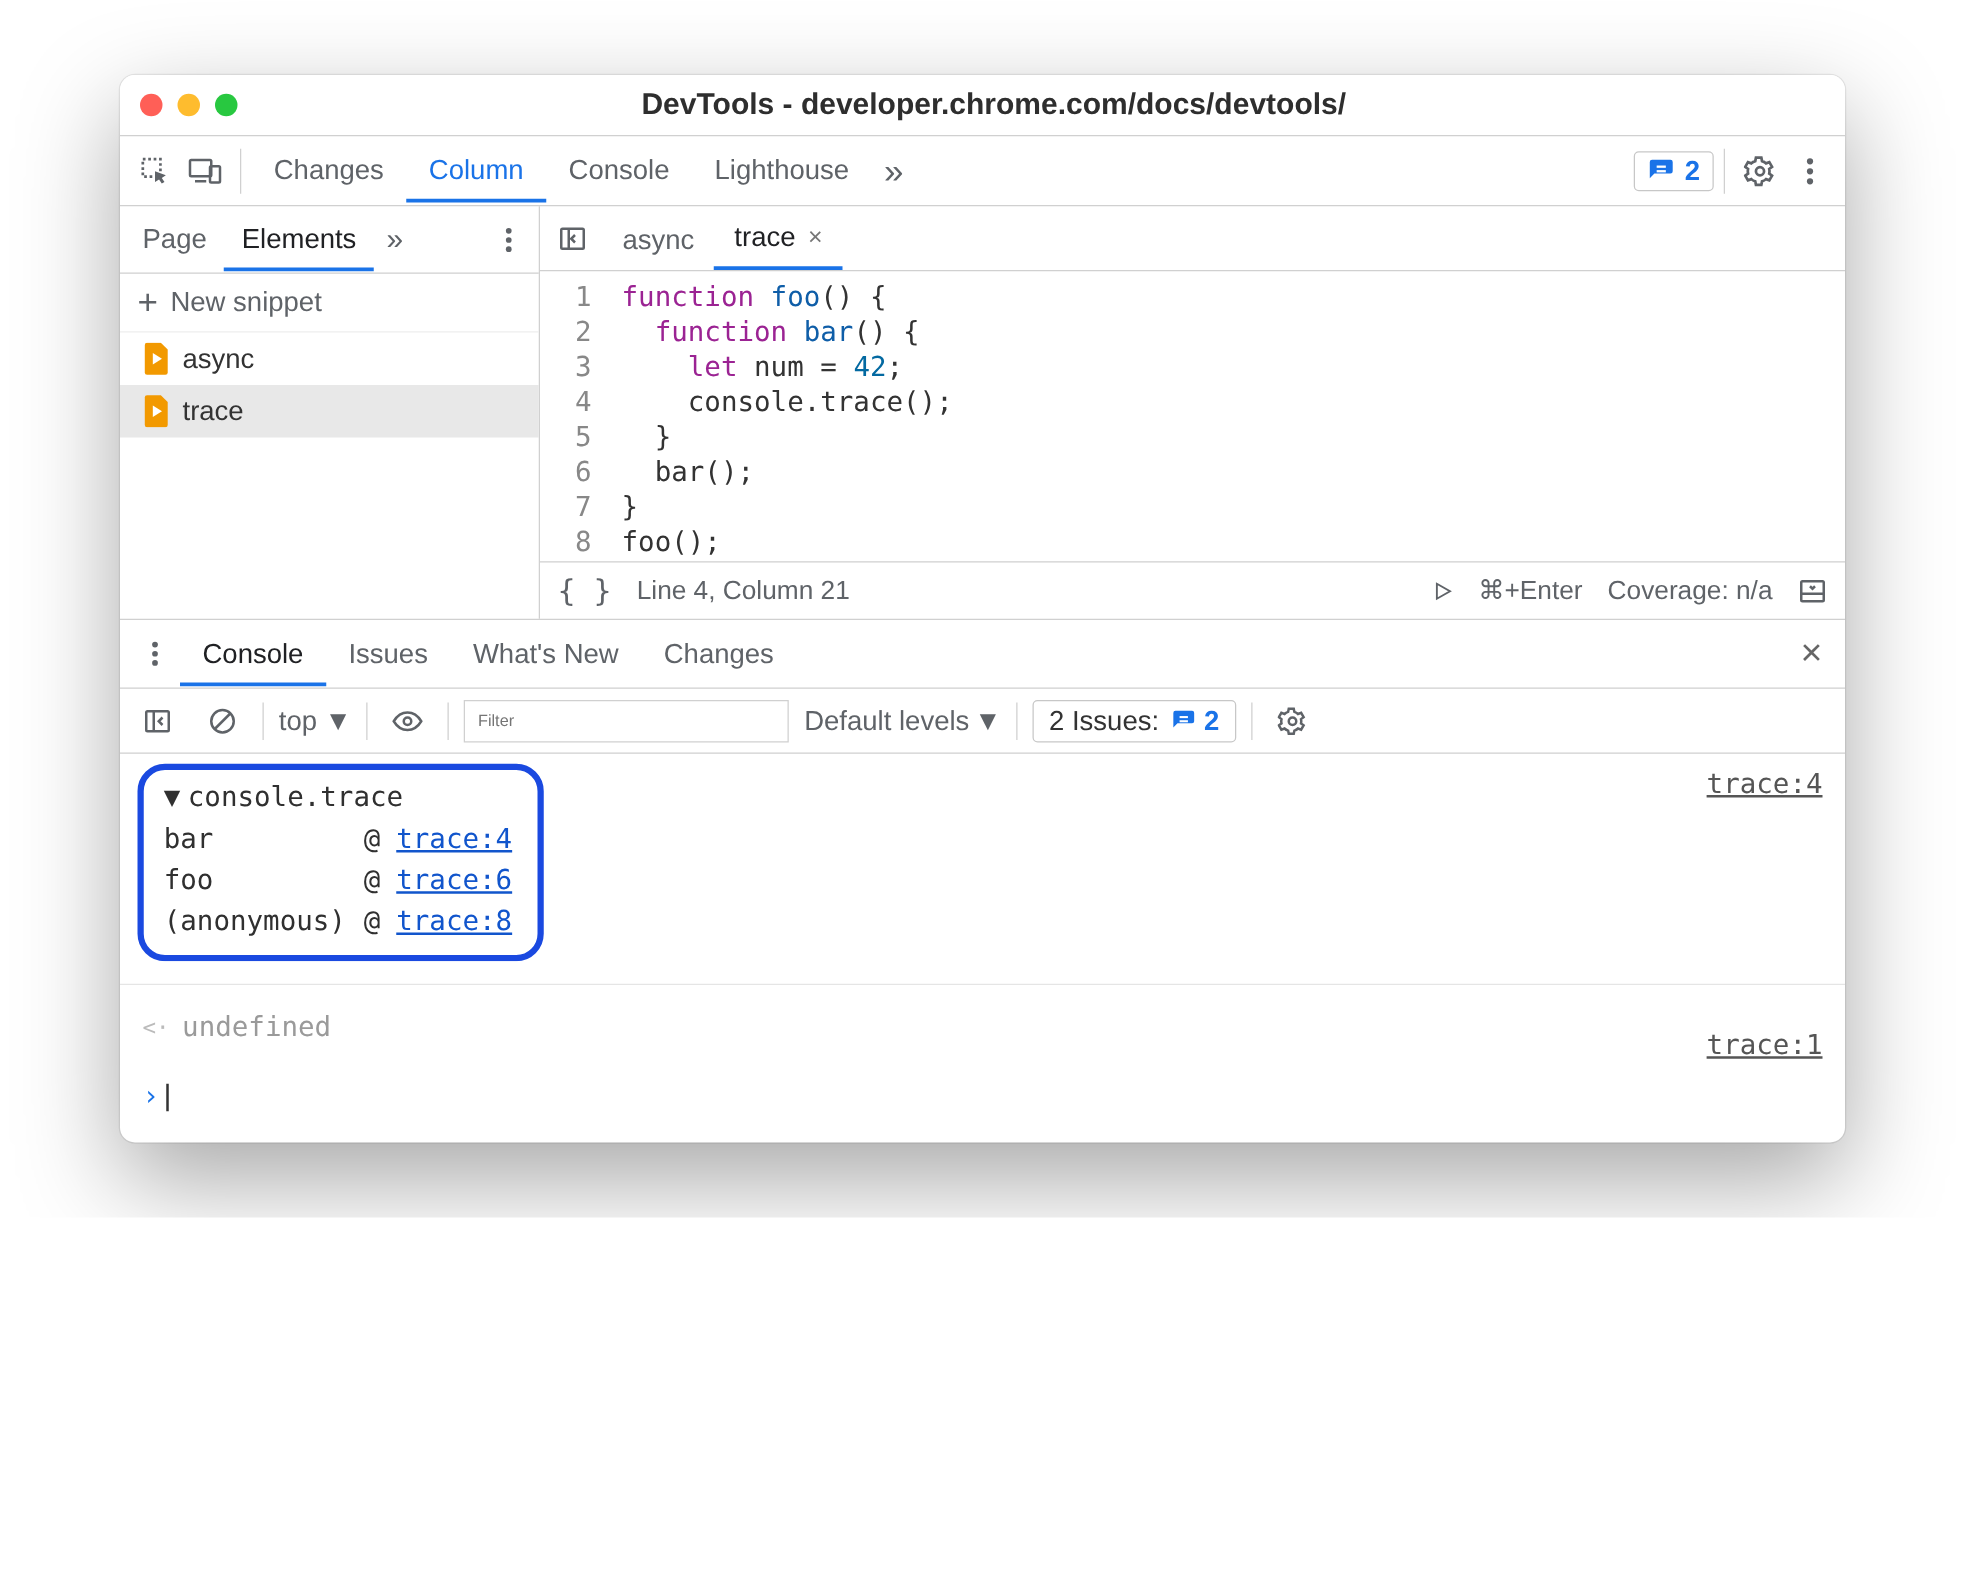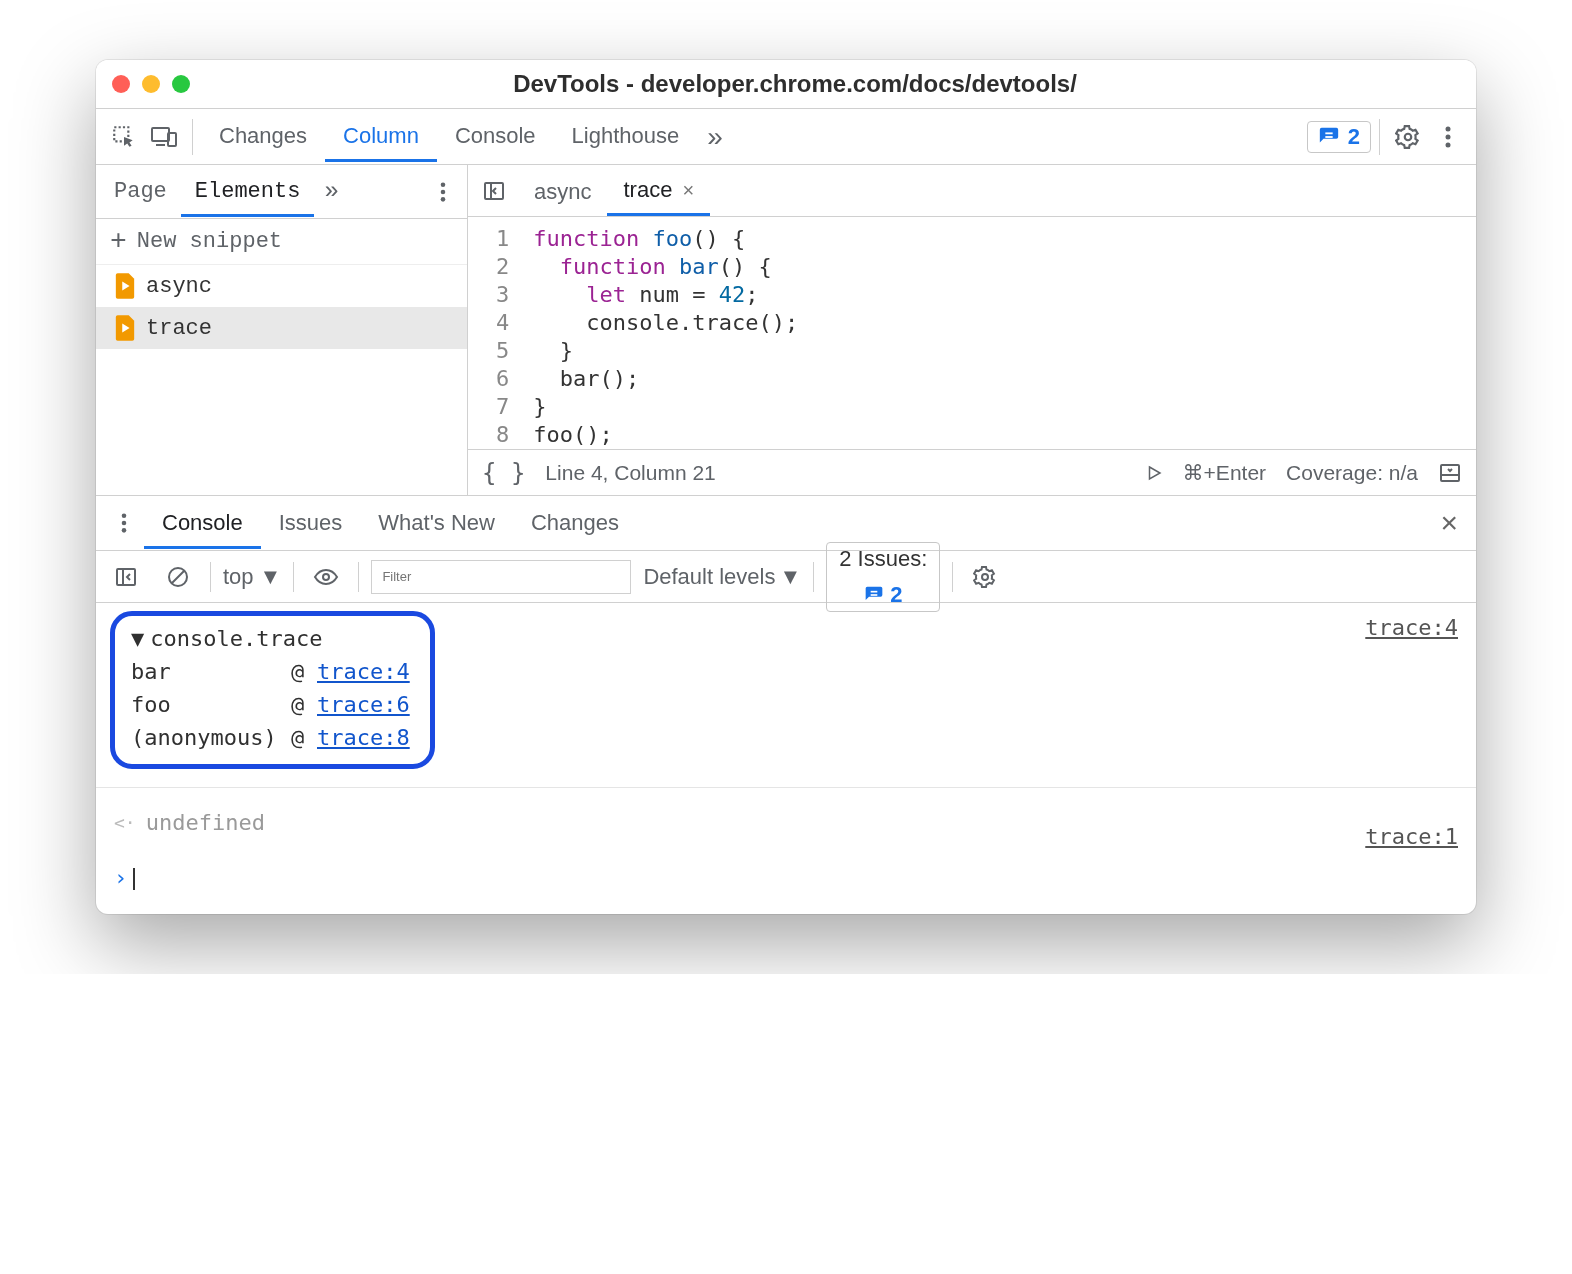--- a/index.html
+++ b/index.html
@@ -41,21 +41,21 @@
 .toolbar .sep { width:1px; height:36px; background:#d0d0d0; margin:0 8px; }
 .icon-btn { width:40px; height:40px; display:flex; align-items:center; justify-content:center; color:#5f6368; cursor:pointer; }
 .tab { padding: 12px 18px 10px; color:#5f6368; cursor:pointer; }
 .tab.active { color:#1a73e8; border-bottom:3px solid #1a73e8; }
 .more { font-size:28px; color:#5f6368; padding:0 10px; cursor:pointer; }
 .spacer { flex:1; }
 .pill { border:1px solid #c7c7c7; border-radius:4px; padding:2px 10px; display:flex; align-items:center; gap:8px; color:#1a73e8; font-weight:600; }
 .pill svg { width:22px; height:22px; }
 
 .midrow { display:flex; height:330px; }
-.sidebar { width:372px; border-right:1px solid #d0d0d0; display:flex; flex-direction:column;font-family:Liberation Mono, monospace; }
+.sidebar { width:336px; border-right:1px solid #d0d0d0; display:flex; flex-direction:column; }
 .side-tabs { display:flex; align-items:center; border-bottom:1px solid #d0d0d0; height:54px; padding:0 4px; }
 .side-tabs .tab2 { padding:12px 14px 10px; color:#5f6368; cursor:pointer; }
 .side-tabs .tab2.active { color:#202124; border-bottom:3px solid #1a73e8; }
 .new-snip { display:flex; align-items:center; gap:10px; padding:10px 14px; color:#5f6368; cursor:pointer; border-bottom:1px solid #eee; }
 .file-item { display:flex; align-items:center; gap:10px; padding:8px 18px; cursor:pointer; }
 .file-item.selected { background:#e8e8e8; }
 .snip-icon { width:22px; height:26px; }
 
 .editor { flex:1; display:flex; flex-direction:column; }
 .editor-tabs { display:flex; align-items:center; border-bottom:1px solid #d0d0d0; height:54px; padding:0 6px; gap:4px; }
@@ -71,21 +71,21 @@
 
 .drawer-tabs { display:flex; align-items:center; border-top:1px solid #d0d0d0; border-bottom:1px solid #d0d0d0; height:56px; padding:0 8px; }
 .dtab { padding:12px 18px 10px; color:#5f6368; cursor:pointer; }
 .dtab.active { color:#202124; border-bottom:3px solid #1a73e8; }
 .close-x { margin-left:auto; font-size:30px; color:#666; padding:0 10px; cursor:pointer; }
 
 .console-toolbar { display:flex; align-items:center; height:52px; padding:0 10px; gap:12px; border-bottom:1px solid #d0d0d0; color:#5f6368; }
 .ctx { display:flex; align-items:center; gap:6px; cursor:pointer; }
 .filter-input { flex:0 0 260px; border:1px solid #d0d0d0; height:34px; padding:0 10px; font-size:13px; color:#888; background:#fff; }
 .level { display:flex; align-items:center; gap:4px; cursor:pointer; }
-.issues-pill { border:1px solid #c7c7c7; border-radius:4px; padding:3px 12px; display:flex; align-items:center; gap:10px; color:#333;flex-direction:column; }
+.issues-pill { border:1px solid #c7c7c7; border-radius:4px; padding:3px 12px; display:flex; align-items:center; gap:10px; color:#333; }
 .issues-pill .ic { color:#1a73e8; display:flex; align-items:center; gap:6px; font-weight:600; }
 
 .console-body { font-family: Menlo, Consolas, monospace; font-size:22px; }
 .trace-box { border:5px solid #1a49e0; border-radius:22px; margin:8px 0 0 14px; padding:10px 20px 14px 16px; display:inline-block; }
 .trace-head { color:#303030; }
 .trace-row { display:flex; gap:0; color:#303030; margin-top:8px; }
 .trace-row .name { width:160px; }
 .trace-row .at { width:26px; }
 .trace-row .loc { color:#1155cc; text-decoration:underline; cursor:pointer; }
 .src-right { float:right; margin:12px 18px 0 0; color:#555; text-decoration:underline; cursor:pointer; font-family:Menlo,monospace; }

